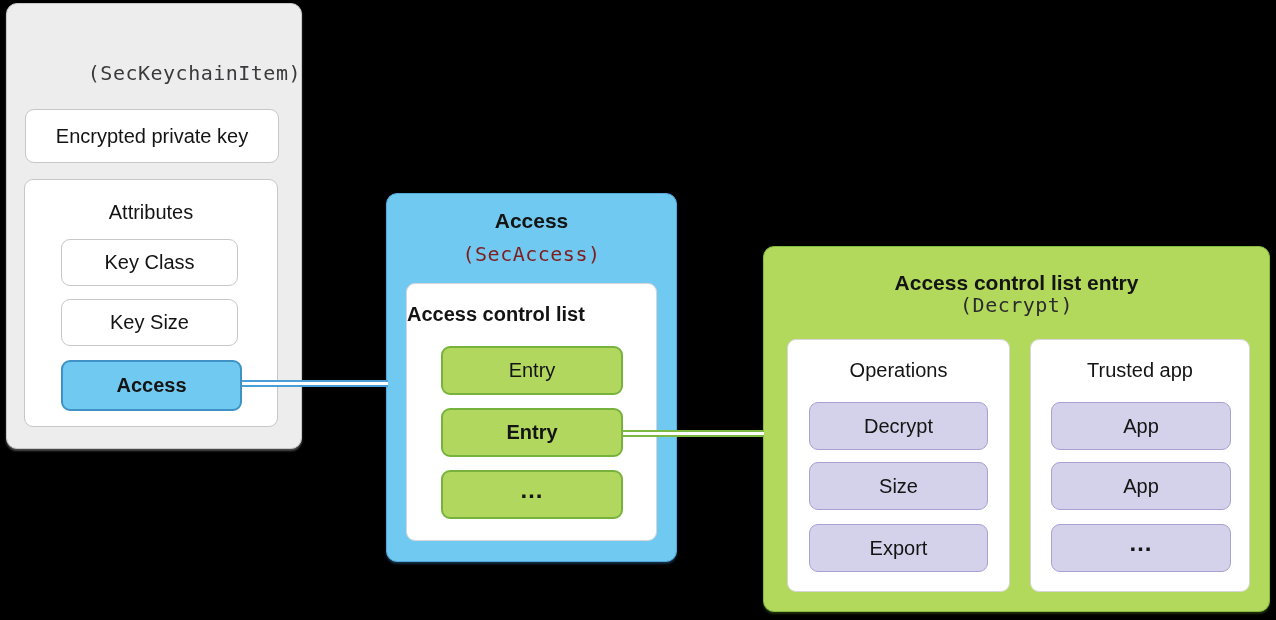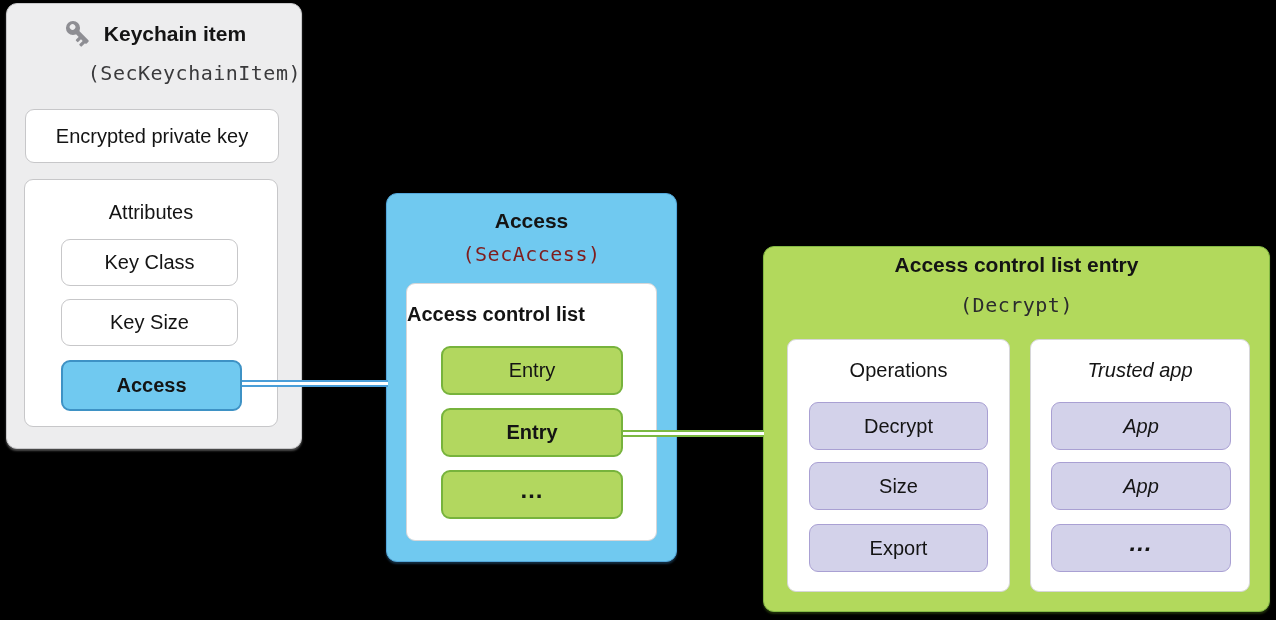--- a/index.html
+++ b/index.html
@@ -79,28 +79,28 @@
   .entry-1 { top:62px; }
   .entry-2 { top:124px; font-weight:700; }
   .entry-3 { top:186px; }
 
   
   .panel-acle {
     left:763px; top:246px; width:507px; height:366px;
     background:#B2D95C; border:1px solid #84B944;
     box-shadow:0 2px 2px rgba(60,90,20,.5);
   }
-  .pe-title { position:absolute; top:6px; left:0; width:100%; text-align:center; font-size:21px; font-weight:700; }
+  .pe-title { position:absolute; top:24px; left:0; width:100%; text-align:center; font-size:21px; font-weight:700; }
   .pe-sub   { position:absolute; top:46px; left:0; width:100%; text-align:center; font-size:20px; color:#2b2b2d; letter-spacing:0.5px; }
   .sub-box {
     position:absolute; top:92px; height:253px;
     background:#fff; border:1px solid #D6D6D8; border-radius:9px; box-sizing:border-box;
   }
   .ops-box { left:23px;  width:223px; }
-  .ta-box  { left:266px; width:220px;font-style:italic; }
+  .ta-box  { left:266px; width:220px; }
   .sub-title { position:absolute; top:19px; left:0; width:100%; text-align:center; font-size:20px; }
   .pill {
     position:absolute; left:21px; width:179px; height:48px;
     background:#D3D2EA; border:1.5px solid #A9A0D3; border-radius:9px; box-sizing:border-box;
     display:flex; align-items:center; justify-content:center; font-size:20px;
   }
   .ta-box .pill { left:20px; width:180px; }
   .pill-1 { top:62px; }
   .pill-2 { top:122px; }
   .pill-3 { top:184px; }
@@ -108,33 +108,20 @@
   .dots { font-size:24px; font-weight:700; padding-bottom:10px; letter-spacing:1px; }
 
   .key-icon-wrap { width:33px; height:33px; display:inline-block; }
 </style>
 </head>
 <body>
 
 <div class="canvas">
 
   <div class="panel panel-keychain">
-    <div class="kc-header">
-      <span class="key-icon-wrap">
-        <svg width="33" height="33" viewBox="0 0 36 36">
-          <g fill="#8E8E93" transform="rotate(45 12 12)">
-            <path fill-rule="evenodd" d="M12 4.3a7.7 7.7 0 1 0 0 15.4 7.7 7.7 0 0 0 0-15.4zm-1.2 4.1a3.1 3.1 0 1 1 0 6.2 3.1 3.1 0 0 1 0-6.2z"></path>
-            <rect x="18" y="9.5" width="16.5" height="5" rx="1.2"></rect>
-            <rect x="23.2" y="13.5" width="3.6" height="6" rx="1"></rect>
-            <rect x="29.4" y="13.5" width="3.6" height="6.8" rx="1"></rect>
-          </g>
-        </svg>
-      </span>
-      <span class="kc-title">Keychain item</span>
-    </div>
     <div class="kc-sub mono">(SecKeychainItem)</div>
 
     <div class="box-white enc-box">
       <span>Encrypted private key</span>
     </div>
 
     <div class="box-white attrs-box">
       <div class="attrs-title">Attributes</div>
       <div class="attr-item item-plain attr-1">
         <span>Key Class</span>

